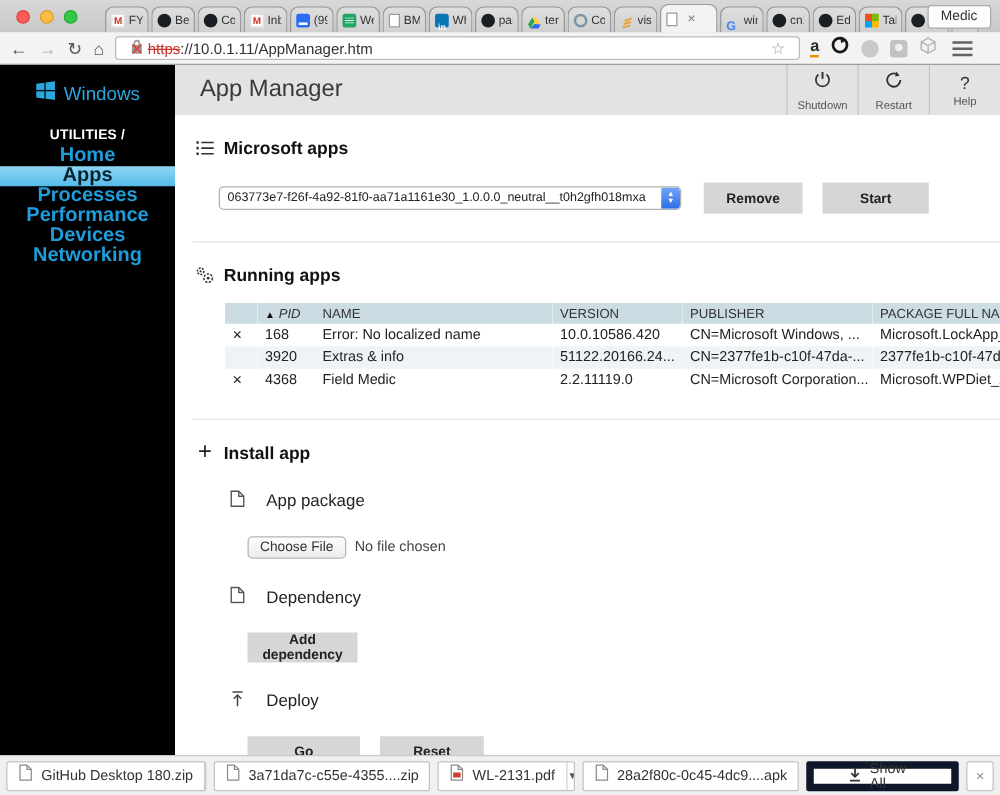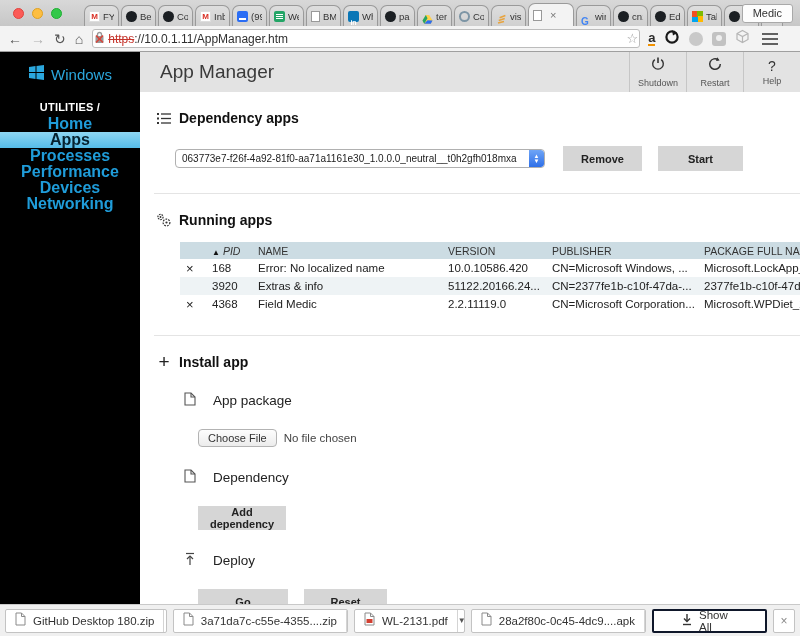--- a/index.html
+++ b/index.html
@@ -39,21 +39,21 @@
   .profile-btn { position:absolute; right:7px; top:4px; height:19px; background:#fdfdfd;
     border:1px solid #a9a9a9; border-radius:3px; font-size:11px; color:#333;
     padding:0 10px; line-height:17px; }
 
   .toolbar { position:absolute; top:26px; left:0; width:800px; height:26px;
     background:#f3f3f3; border-bottom:1px solid #9f9f9f;
     display:flex; align-items:center; padding:0 8px; }
   .navbtn { font-size:14px; color:#555; margin-right:9px; line-height:1; }
   .navbtn.disabled { color:#b0b0b0; }
   .urlbar { width:548px; height:19px; background:#fff; border:1px solid #bcbcbc; border-radius:3px;
-    display:flex; align-items:center; padding:0 1px; font-size:12px; margin-right:8px;}
+    display:flex; align-items:center; padding:0 11px; font-size:12px; margin-right:8px;}
   .badlock { margin-right:3px; display:inline-block; }
   .scheme { color:#c5342b; text-decoration:line-through; }
   .urlrest { color:#303030; }
   .star { margin-left:auto; color:#9b9b9b; font-size:13px; }
   .extrow { display:flex; align-items:center; gap:9px; }
   .ext-amazon::before { content:"a"; font-weight:bold; font-size:13px; color:#2b2b2b; }
   .ext-amazon { border-bottom:2px solid #f19100; line-height:11px; height:15px;}
   .ext-gray-circle { width:14px; height:14px; border-radius:50%; background:#c9c9c9; }
   .ext-person { width:14px; height:14px; border-radius:3px; background:#c2c2c2; position:relative;}
   .ext-person::after { content:""; position:absolute; left:4px; top:3px; width:6px; height:6px; border-radius:50%; background:#efefef;}
@@ -123,21 +123,21 @@
   
   .downloads { position:absolute; bottom:0; left:0; width:800px; height:32px; background:#f0f0f0;
     border-top:1px solid #c9c9c9; display:flex; align-items:center; padding:0 5px; }
   .dl-item { height:24px; background:#fff; border:1px solid #c3c3c3; border-radius:2px;
     display:flex; align-items:stretch; margin-right:6px; overflow:hidden;}
   .dl-main { display:flex; align-items:center; gap:7px; padding:0 9px; cursor:pointer;}
   .dl-name { font-size:11.5px; color:#333; white-space:nowrap; }
   .dl-caret { border-left:1px solid #d4d4d4; width:17px; display:flex; align-items:center;
     justify-content:center; font-size:8px; color:#555; cursor:pointer;}
   .dl-spacer { flex:1; }
-  .show-all { height:24px; background:#fff; border:2px solid #0f172a; border-radius:2px;
+  .show-all { height:24px; background:#fff; border:6px solid #0f172a; border-radius:2px;
     display:flex; align-items:center; gap:6px; padding:0 27px; font-size:11.5px; color:#333; cursor:pointer;}
   .dl-close { height:24px; width:24px; background:#fff; border:1px solid #c3c3c3; border-radius:2px;
     margin-left:6px; display:flex; align-items:center; justify-content:center;
     font-size:12px; color:#8a8a8a; cursor:pointer;}
 </style>
 </head>
 <body>
 
 <div class="tabstrip">
   <div class="traffic">
@@ -319,21 +319,21 @@
             <line x1="4" y1="6.5" x2="14" y2="6.5"></line>
             <line x1="4" y1="11" x2="14" y2="11"></line>
           </g>
           <g fill="#333">
             <rect x="0" y="1" width="2" height="2"></rect>
             <rect x="0" y="5.5" width="2" height="2"></rect>
             <rect x="0" y="10" width="2" height="2"></rect>
           </g>
         </svg>
       </span>
-    <span>Dependency apps</span>
+    <span>Microsoft apps</span>
   </div>
   <div class="installed-row">
     <div class="mac-select">
       <span class="sel-text">063773e7-f26f-4a92-81f0-aa71a1161e30_1.0.0.0_neutral__t0h2gfh018mxa</span>
       <span class="sel-stepper">
           <span>▲</span>
           <span>▼</span>
         </span>
     </div>
     <button class="gbtn btn-remove">Remove</button>

